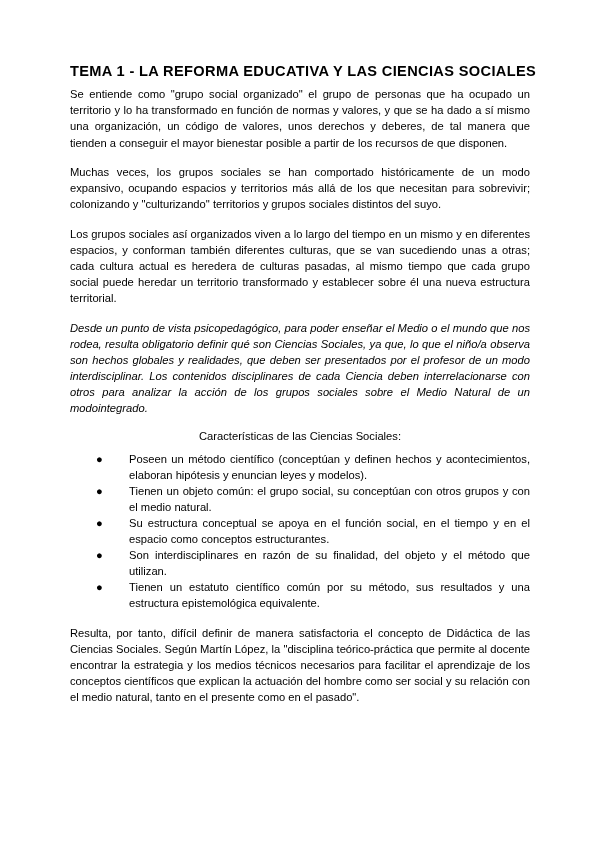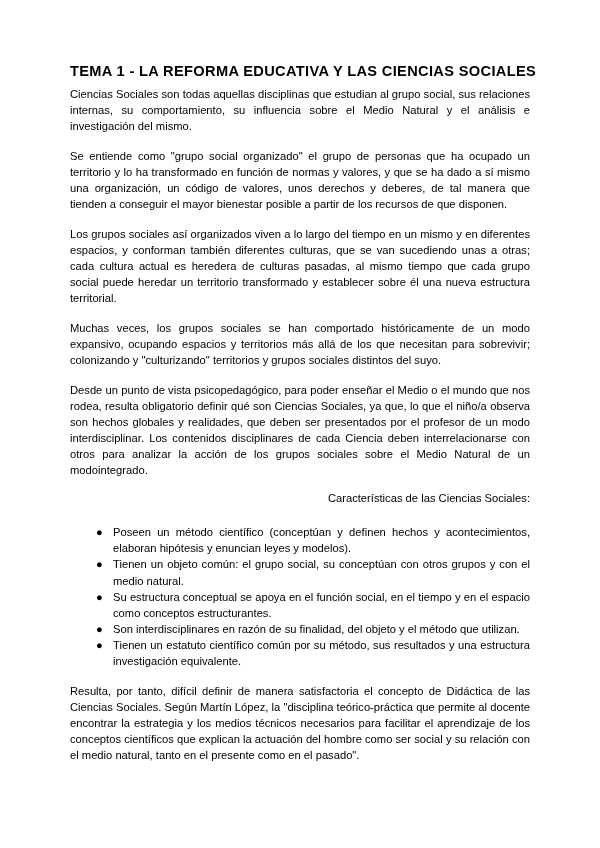--- a/index.html
+++ b/index.html
@@ -37,26 +37,27 @@
     text-align: justify;
     text-justify: inter-word;
     margin: 0 0 13.5px 0;
     hyphens: none;
   }
   .para.last {
     margin-bottom: 4px;
   }
   .para.tight {
     margin-bottom: 12px;
+    font-style: italic;
   }
   .lead-in {
     font-size: 11.2px;
     line-height: 16.1px;
-    text-align: right;
-    margin: 0 0 18px 0;
+    text-align: center;
+    margin: 0 0 6px 0;
   }
   ul.bullets {
     list-style: none;
     margin: 0 0 13.5px 0;
     padding: 0;
   }
   ul.bullets > li {
     font-size: 11.2px;
     line-height: 16.1px;
     text-align: justify;
@@ -67,41 +68,41 @@
   }
   ul.bullets > li .bullet-dot {
     position: absolute;
     left: 26px;
     top: 0;
     line-height: 16.1px;
     font-size: 11.2px;
   }
   ul.bullets > li .li-text {
     display: block;
+    margin-left: 16px;
   }
   
   .para, ul.bullets > li .li-text {
     text-align-last: left;
   }
 </style>
 </head>
 <body>
 
 <div class="page">
 
   <h1 class="doc-title">TEMA 1 - LA REFORMA EDUCATIVA Y LAS CIENCIAS SOCIALES</h1>
 
-  <p class="para">Ciencias Sociales son todas aquellas disciplinas que estudian al grupo social, sus relaciones internas, su comportamiento, su influencia sobre el Medio Natural y el análisis e investigación del mismo.</p>
 
 
   <p class="para">Se entiende como "grupo social organizado" el grupo de personas que ha ocupado un territorio y lo ha transformado en función de normas y valores, y que se ha dado a sí mismo una organización, un código de valores, unos derechos y deberes, de tal manera que tienden a conseguir el mayor bienestar posible a partir de los recursos de que disponen.</p>
 
+  <p class="para">Muchas veces, los grupos sociales se han comportado históricamente de un modo expansivo, ocupando espacios y territorios más allá de los que necesitan para sobrevivir; colonizando y "culturizando" territorios y grupos sociales distintos del suyo.</p>
+
   <p class="para">Los grupos sociales así organizados viven a lo largo del tiempo en un mismo y en diferentes espacios, y conforman también diferentes culturas, que se van sucediendo unas a otras; cada cultura actual es heredera de culturas pasadas, al mismo tiempo que cada grupo social puede heredar un territorio transformado y establecer sobre él una nueva estructura territorial.</p>
-
-  <p class="para">Muchas veces, los grupos sociales se han comportado históricamente de un modo expansivo, ocupando espacios y territorios más allá de los que necesitan para sobrevivir; colonizando y "culturizando" territorios y grupos sociales distintos del suyo.</p>
 
   <p class="para tight">Desde un punto de vista psicopedagógico, para poder enseñar el Medio o el mundo que nos rodea, resulta obligatorio definir qué son Ciencias Sociales, ya que, lo que el niño/a observa son hechos globales y realidades, que deben ser presentados por el profesor de un modo interdisciplinar. Los contenidos disciplinares de cada Ciencia deben interrelacionarse con otros para analizar la acción de los grupos sociales sobre el Medio Natural de un modointegrado.</p>
 
   <p class="lead-in">Características de las Ciencias Sociales:</p>
 
   <ul class="bullets">
     <li>
       <span class="bullet-dot">●</span>
       <span class="li-text">Poseen un método científico (conceptúan y definen hechos y acontecimientos, elaboran hipótesis y enuncian leyes y modelos).</span>
     </li>
@@ -112,19 +113,19 @@
     <li>
       <span class="bullet-dot">●</span>
       <span class="li-text">Su estructura conceptual se apoya en el función social, en el tiempo y en el espacio como conceptos estructurantes.</span>
     </li>
     <li>
       <span class="bullet-dot">●</span>
       <span class="li-text">Son interdisciplinares en razón de su finalidad, del objeto y el método que utilizan.</span>
     </li>
     <li>
       <span class="bullet-dot">●</span>
-      <span class="li-text">Tienen un estatuto científico común por su método, sus resultados y una estructura investigación equivalente.</span>
+      <span class="li-text">Tienen un estatuto científico común por su método, sus resultados y una estructura epistemológica equivalente.</span>
     </li>
   </ul>
 
   <p class="para last">Resulta, por tanto, difícil definir de manera satisfactoria el concepto de Didáctica de las Ciencias Sociales. Según Martín López, la "disciplina teórico-práctica que permite al docente encontrar la estrategia y los medios técnicos necesarios para facilitar el aprendizaje de los conceptos científicos que explican la actuación del hombre como ser social y su relación con el medio natural, tanto en el presente como en el pasado".</p>
 
 </div>
 
 </body></html>

